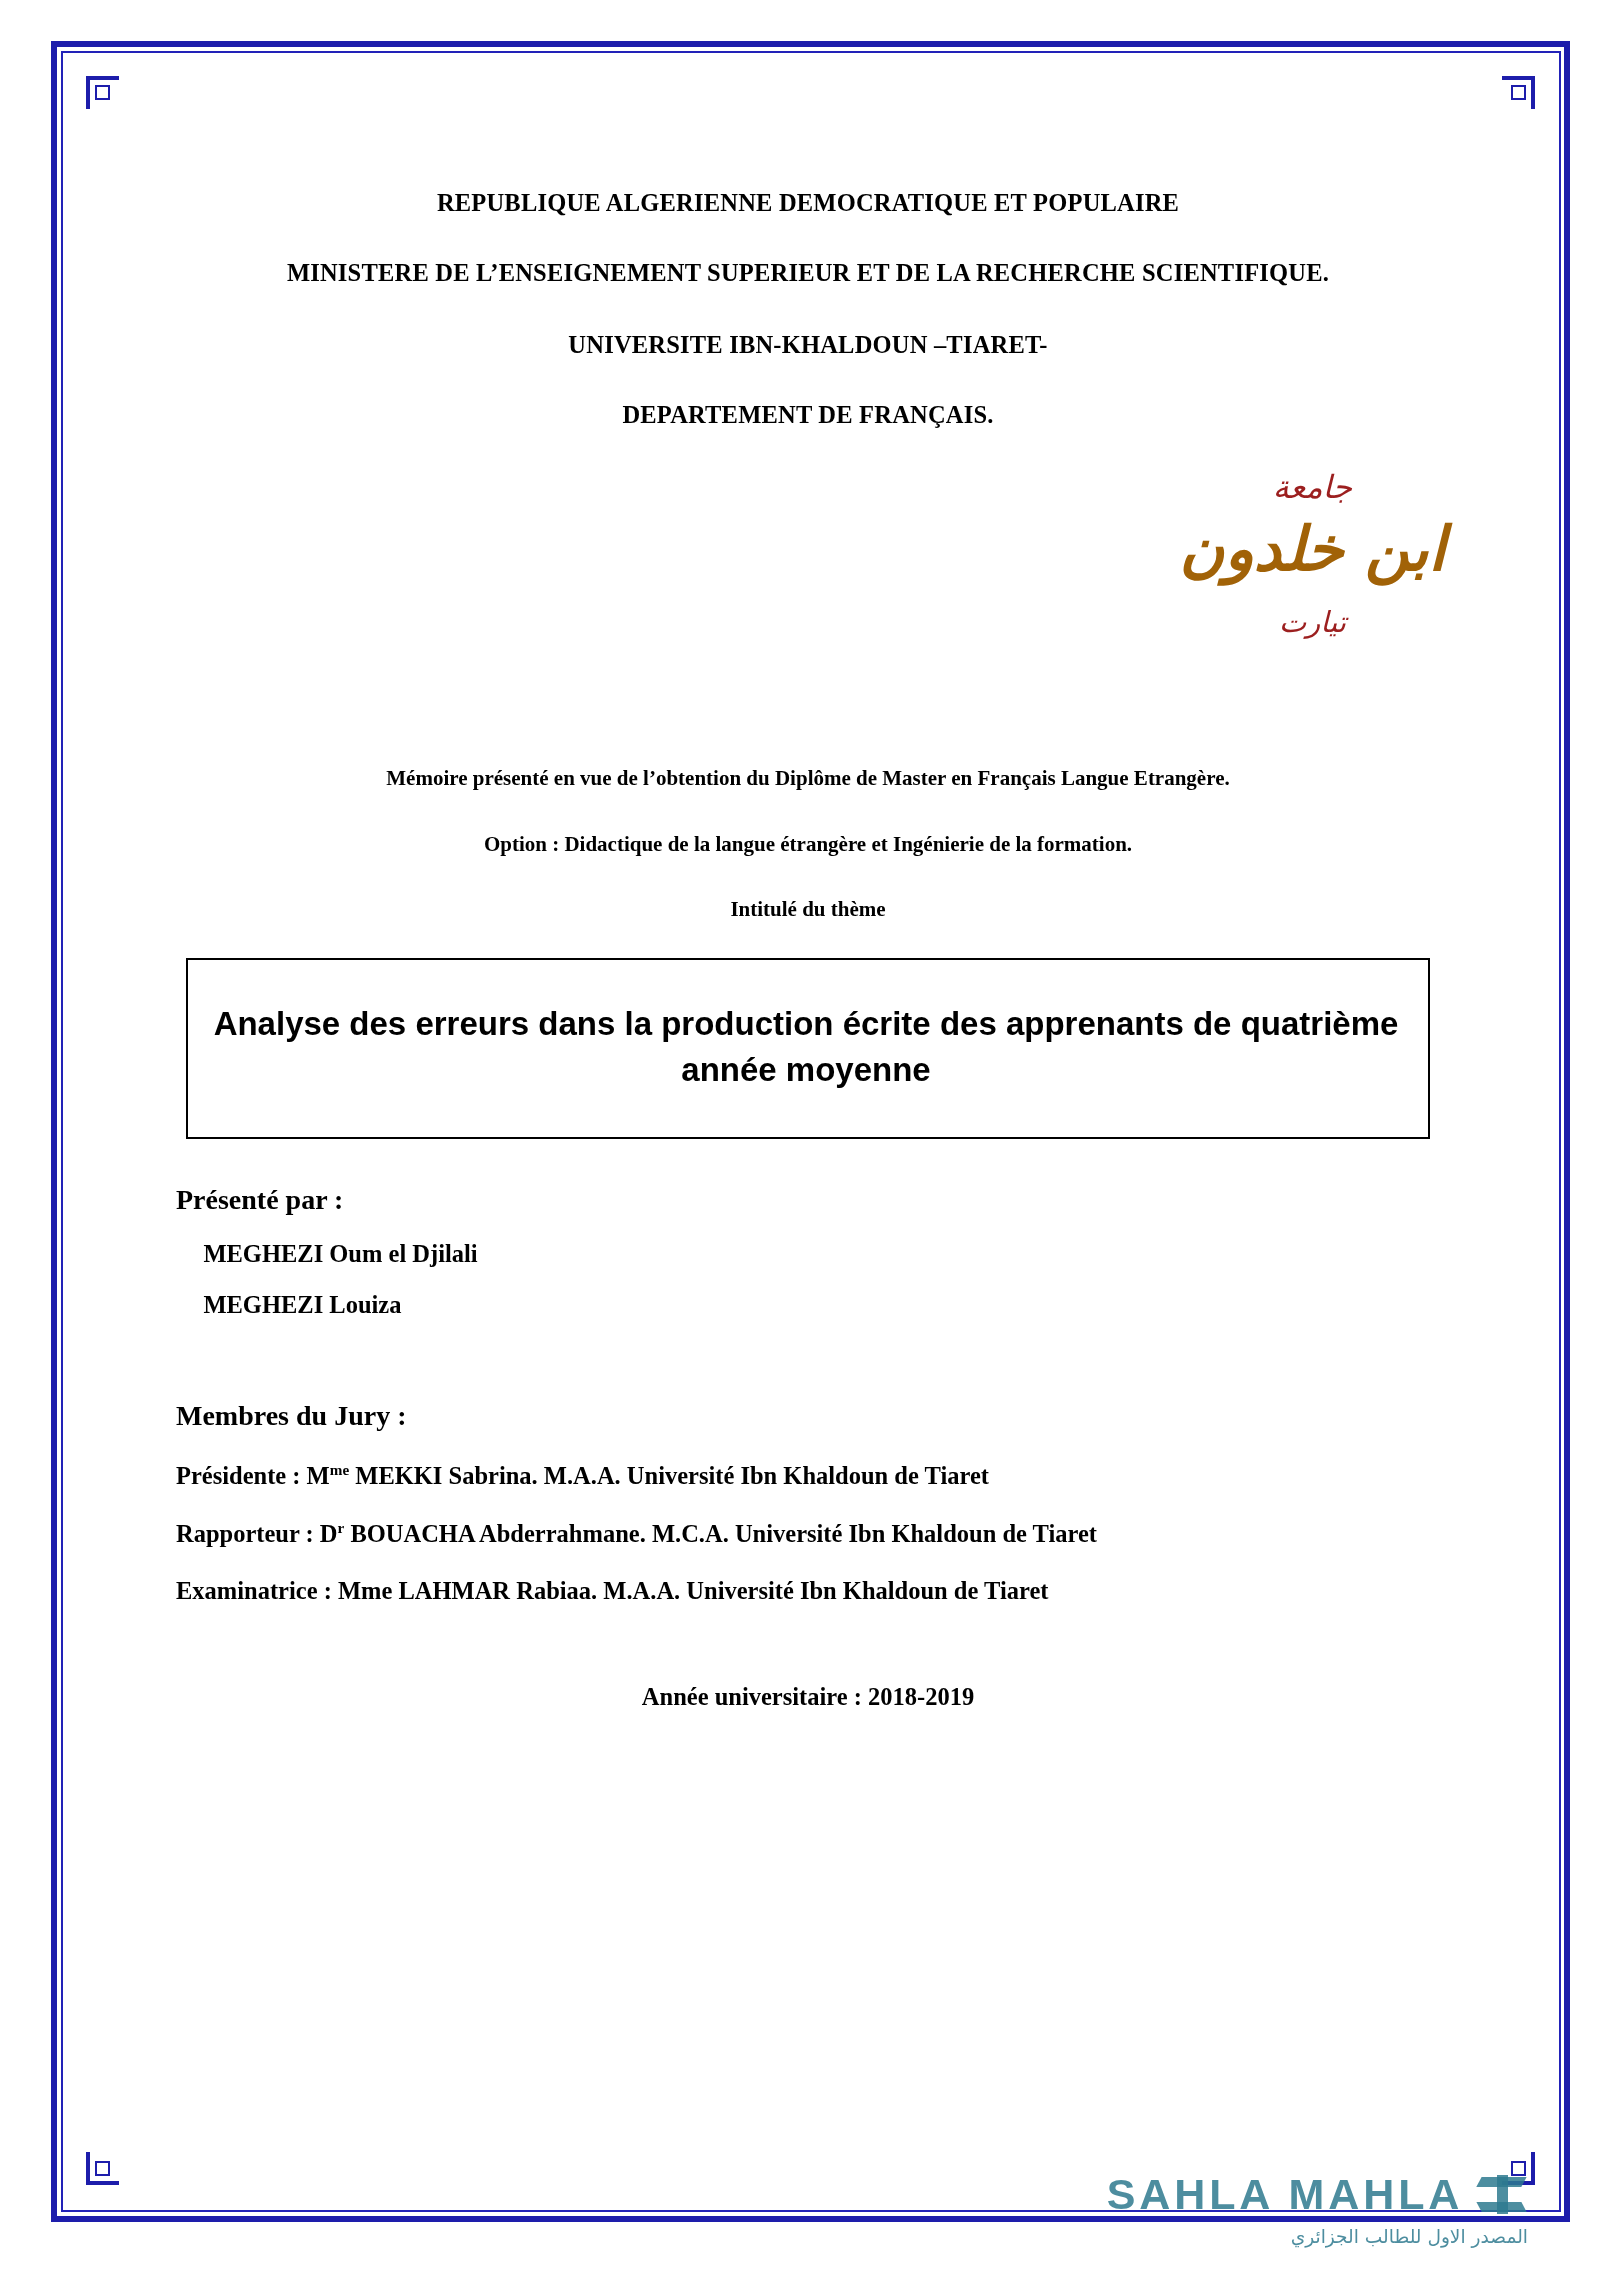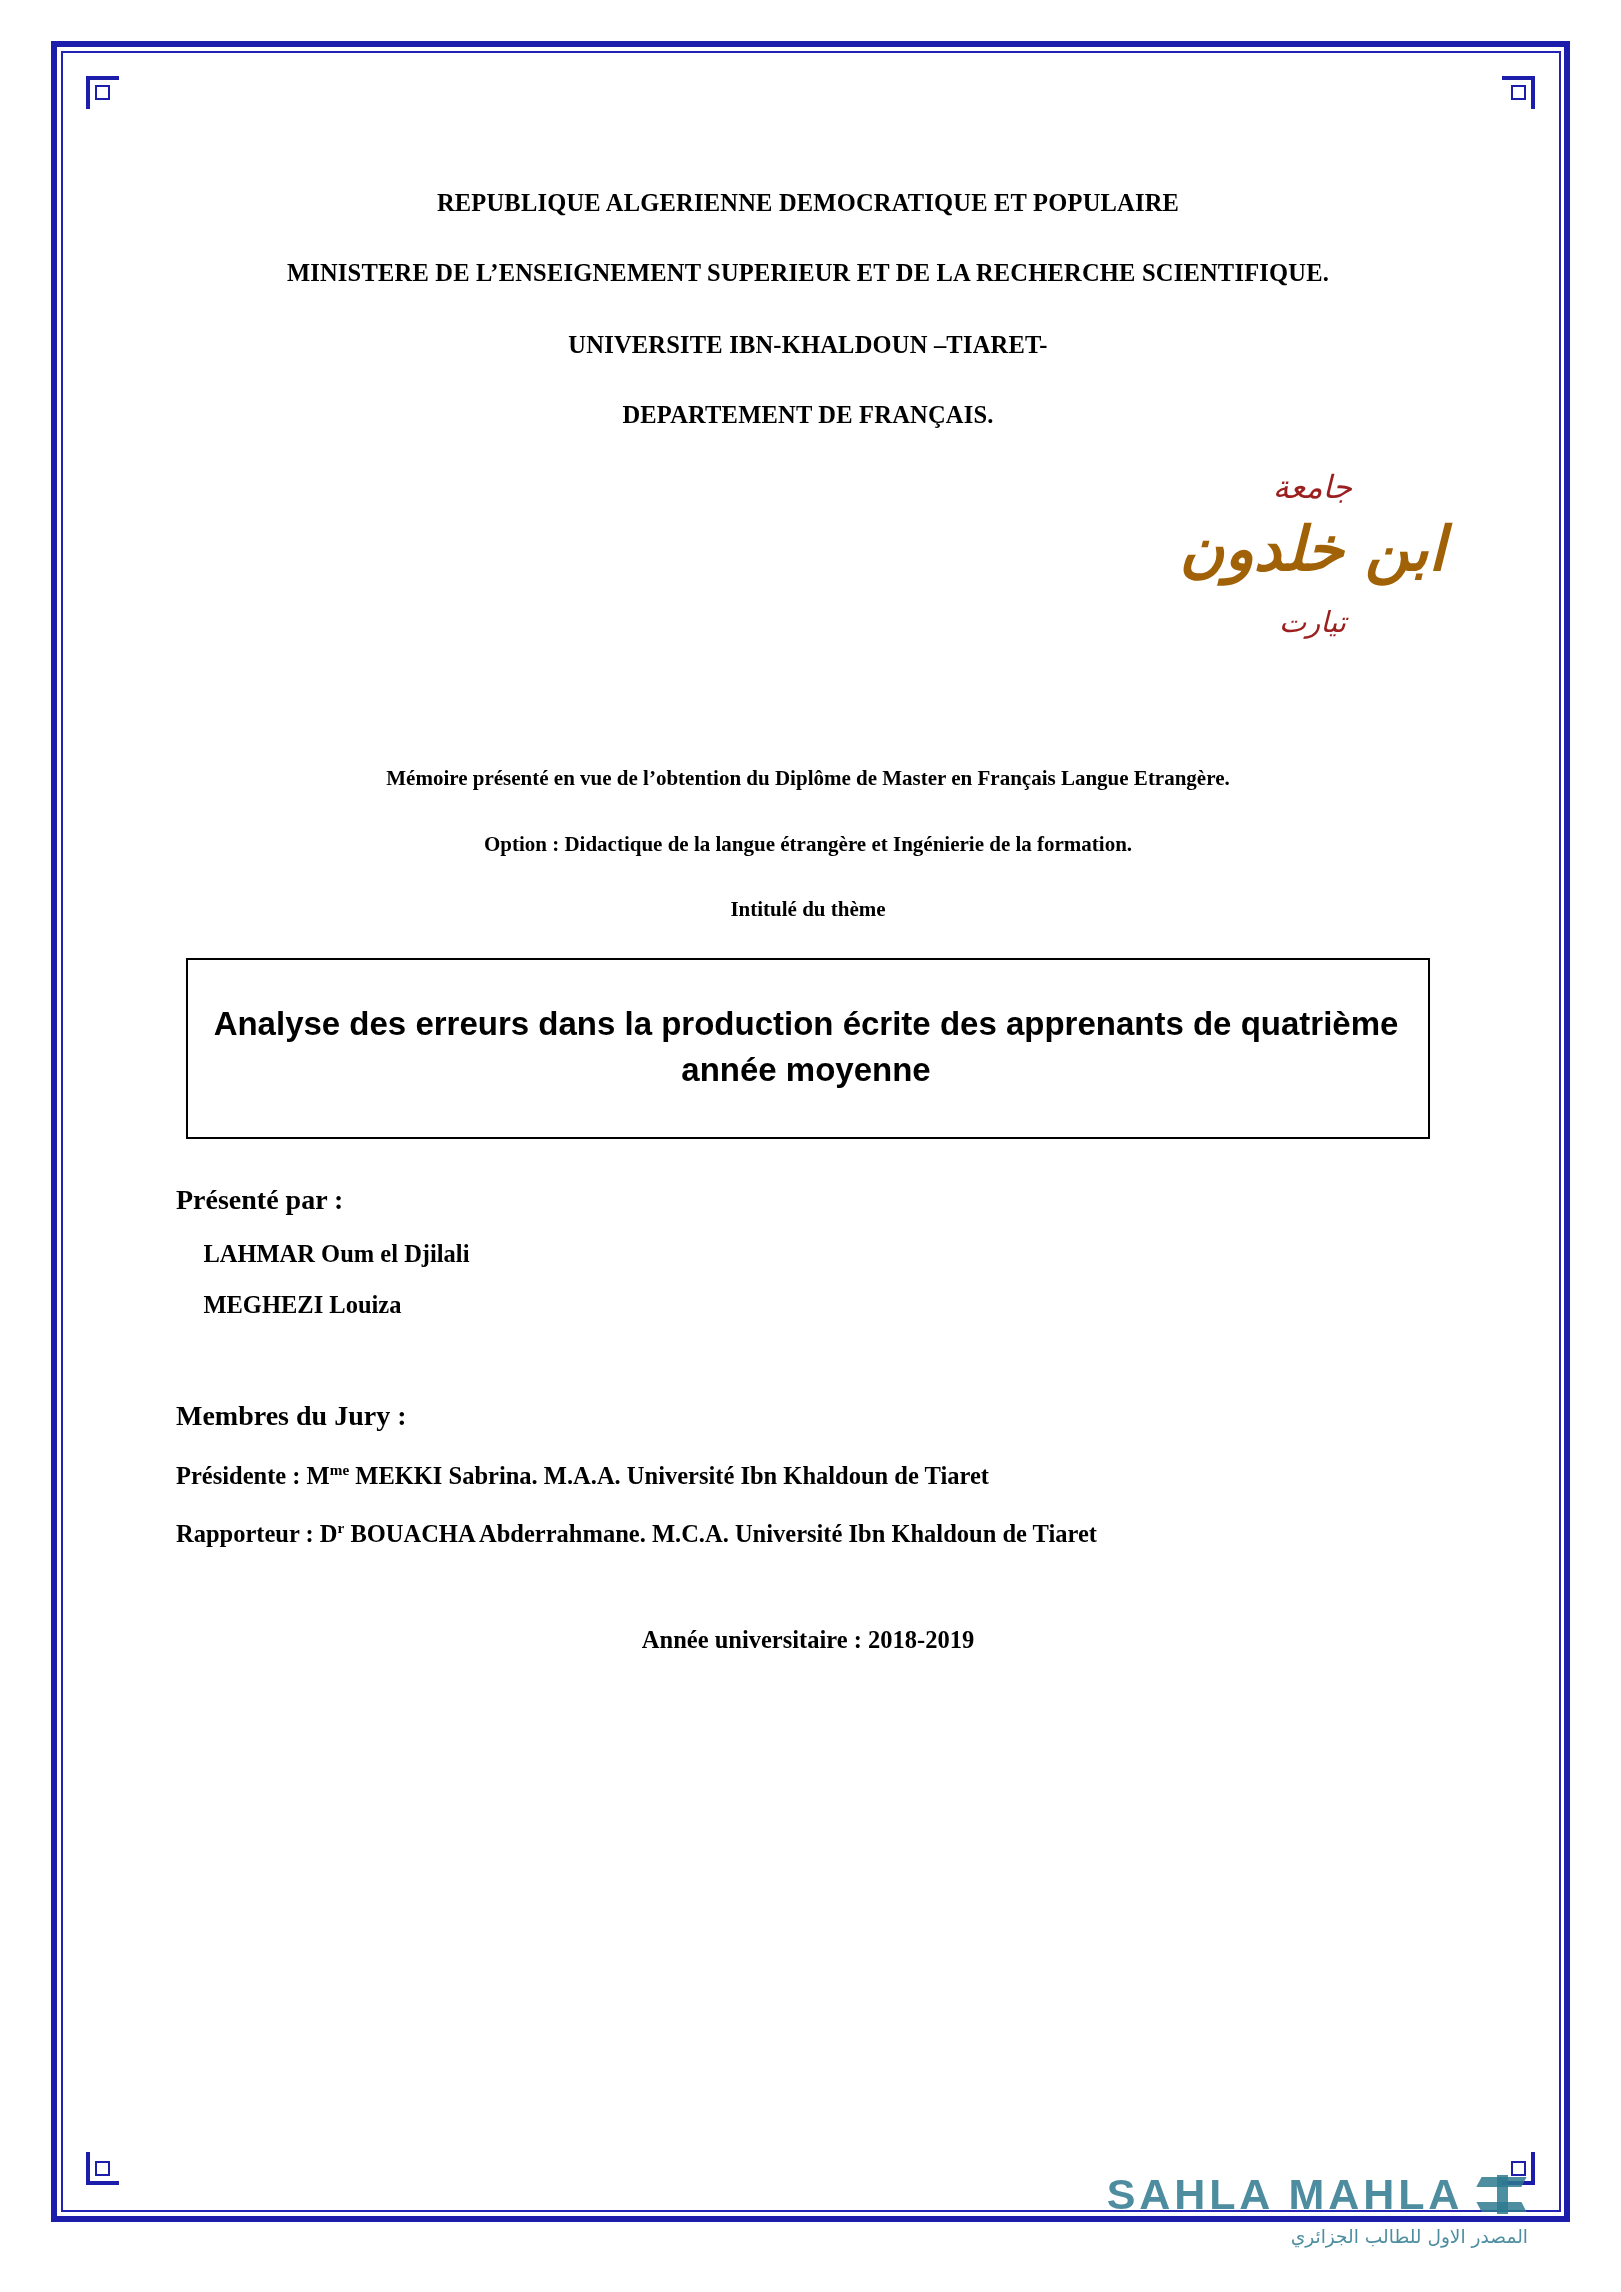--- a/index.html
+++ b/index.html
@@ -291,29 +291,30 @@
   <div class="stmt">Option : Didactique de la langue étrangère et Ingénierie de la formation.</div>
   <div class="stmt label">Intitulé du thème</div>
 
   <div class="title-box">
     <div class="title-text">Analyse des erreurs dans la production écrite des apprenants de quatrième année moyenne</div>
   </div>
 
   <div class="people">
     <div class="col-left">
       <div class="role">Présenté par :</div>
-      <div class="name">LAHMAR Oum el Djilali</div>
+      <div class="name">MEGHEZI Oum el Djilali</div>
       <div class="name">MEGHEZI Louiza</div>
     </div>
   </div>
 
   <div class="jury-title">Membres du Jury :</div>
 
   <div class="jury-line"><span>Présidente : M</span><sup>me</sup><span> MEKKI Sabrina. M.A.A. Université Ibn Khaldoun de Tiaret</span></div>
   <div class="jury-line"><span>Rapporteur : D</span><sup>r</sup><span> BOUACHA Abderrahmane. M.C.A. Université Ibn Khaldoun de Tiaret</span></div>
+  <div class="jury-line"><span>Examinatrice : Mme LAHMAR Rabiaa. M.A.A. Université Ibn Khaldoun de Tiaret</span></div>
 
   <div class="year">Année universitaire : 2018-2019</div>
 
 </div>
 
 <div class="watermark">
   <div class="wm-row">
     <span class="wm-text">SAHLA MAHLA</span>
     <span class="wm-mark">
       <i class="d1"></i>

